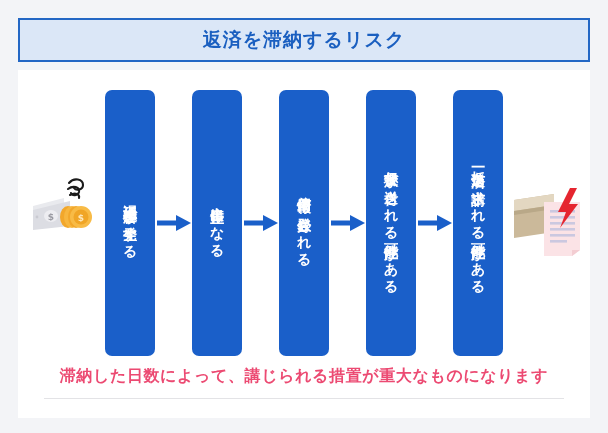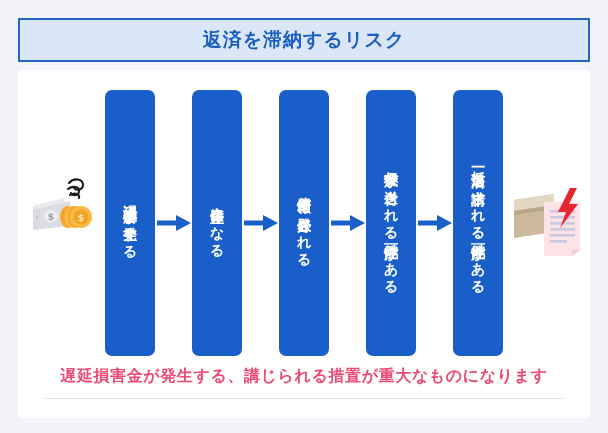--- a/index.html
+++ b/index.html
@@ -252,17 +252,17 @@
             <rect x="40" y="54" width="25" height="2.6"></rect>
             <rect x="40" y="60" width="17" height="2.6"></rect>
           </g>
 
           <polygon points="60,8 48,32 56,32 50,48 68,24 59,24 67,8" fill="#e5252f"></polygon>
         </svg>
       </div>
 
     </div>
 
-    <div class="caption">遅延損害金が発生する、講じられる措置が重大なものになります</div>
+    <div class="caption">滞納した日数によって、講じられる措置が重大なものになります</div>
     <div class="divider"></div>
 
   </div>
 </div>
 
 </body></html>

